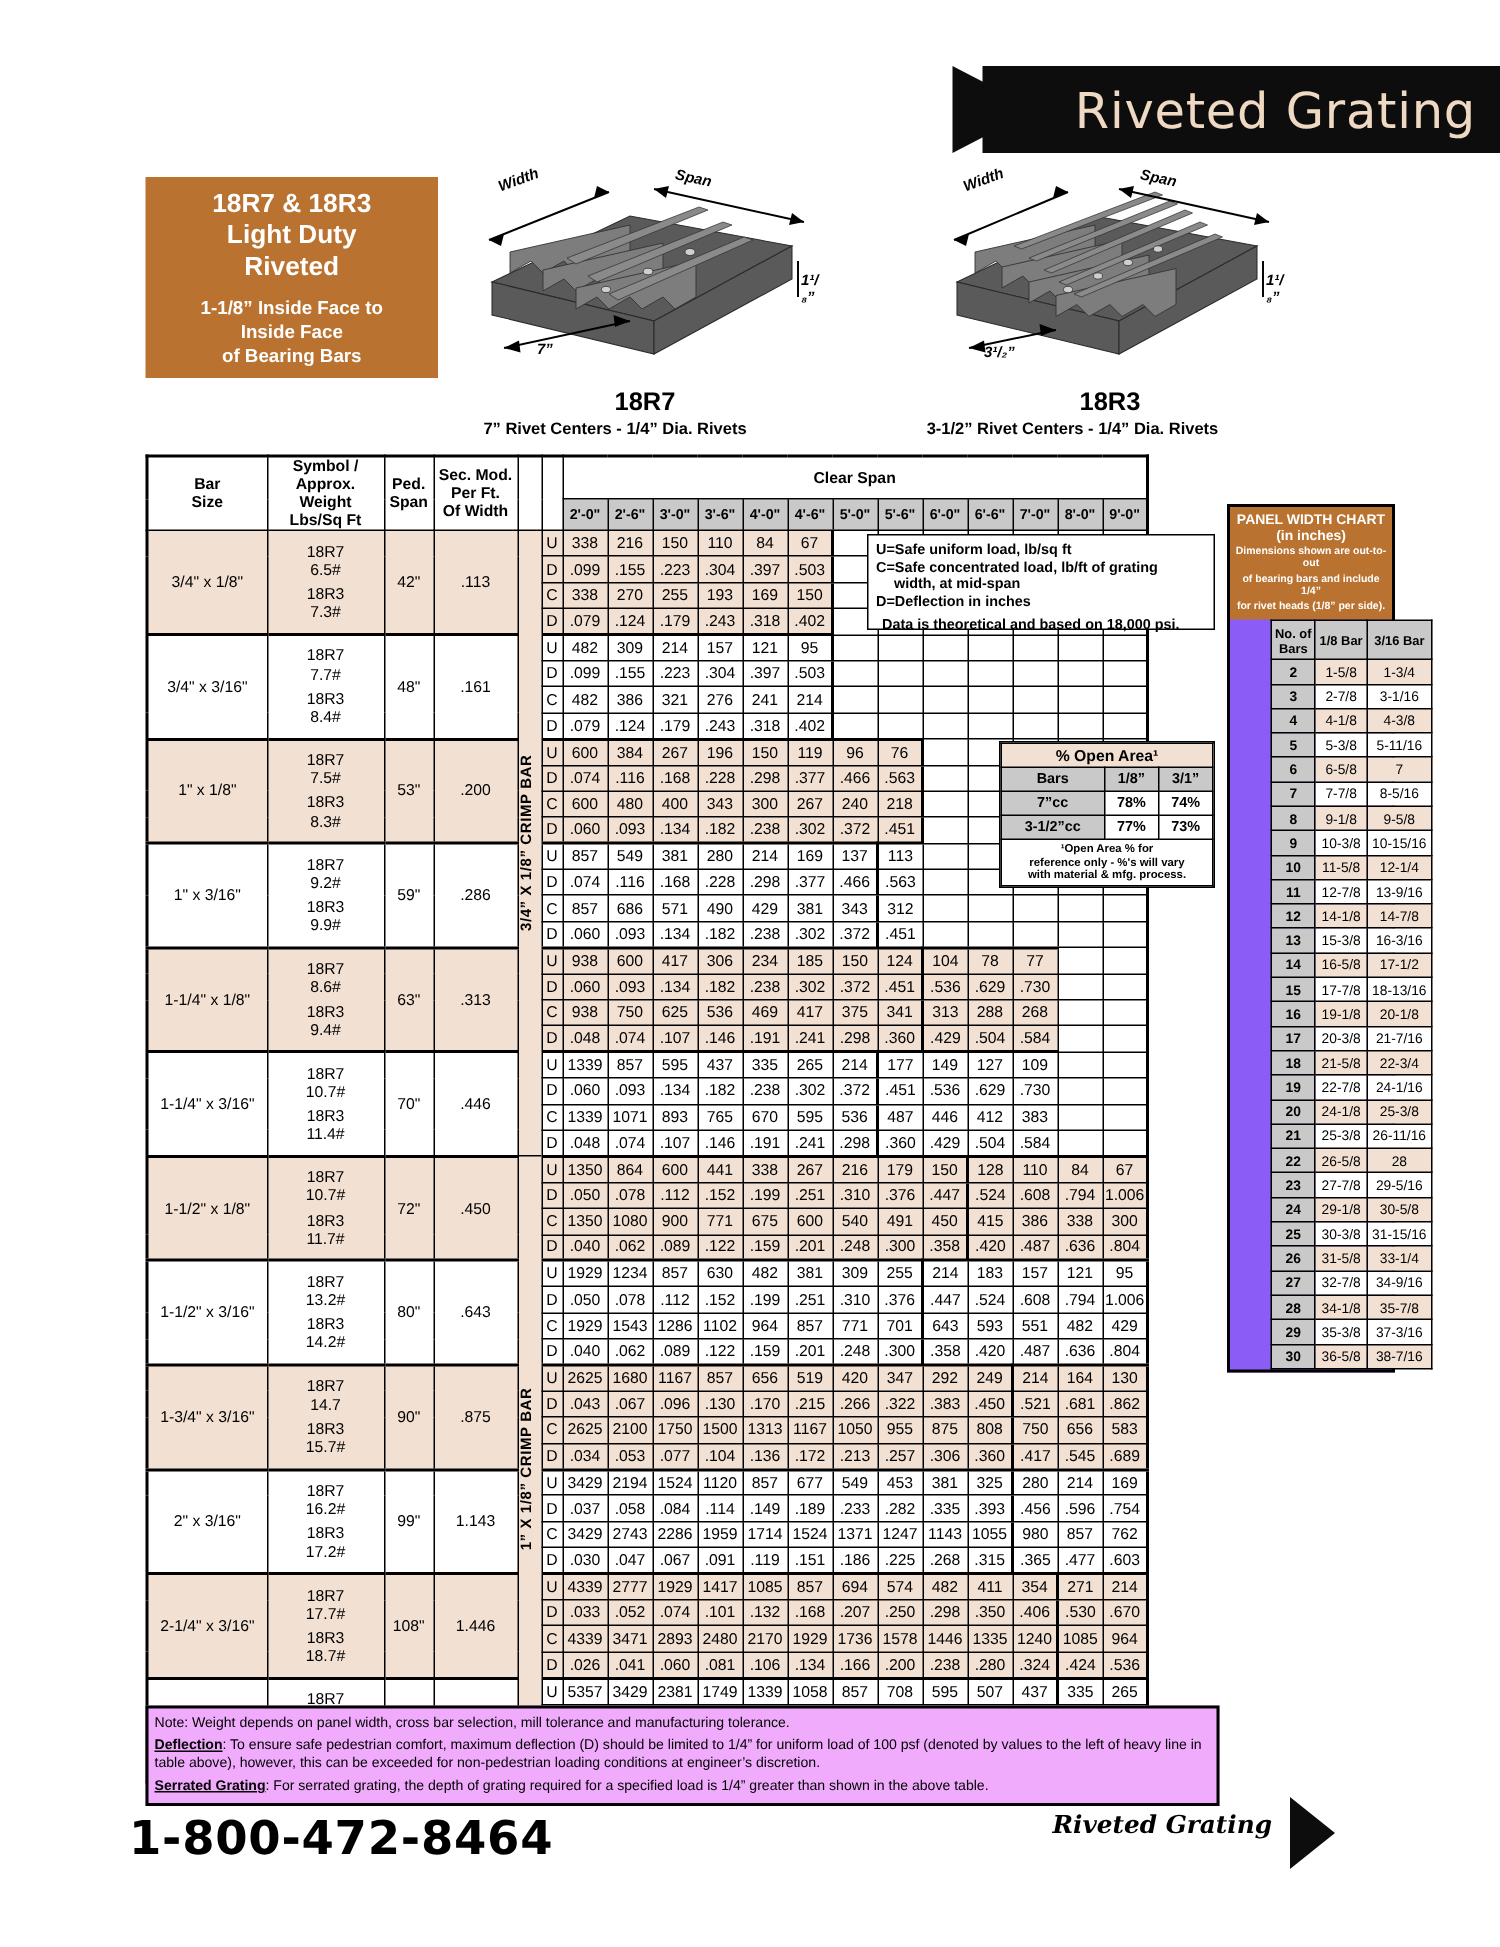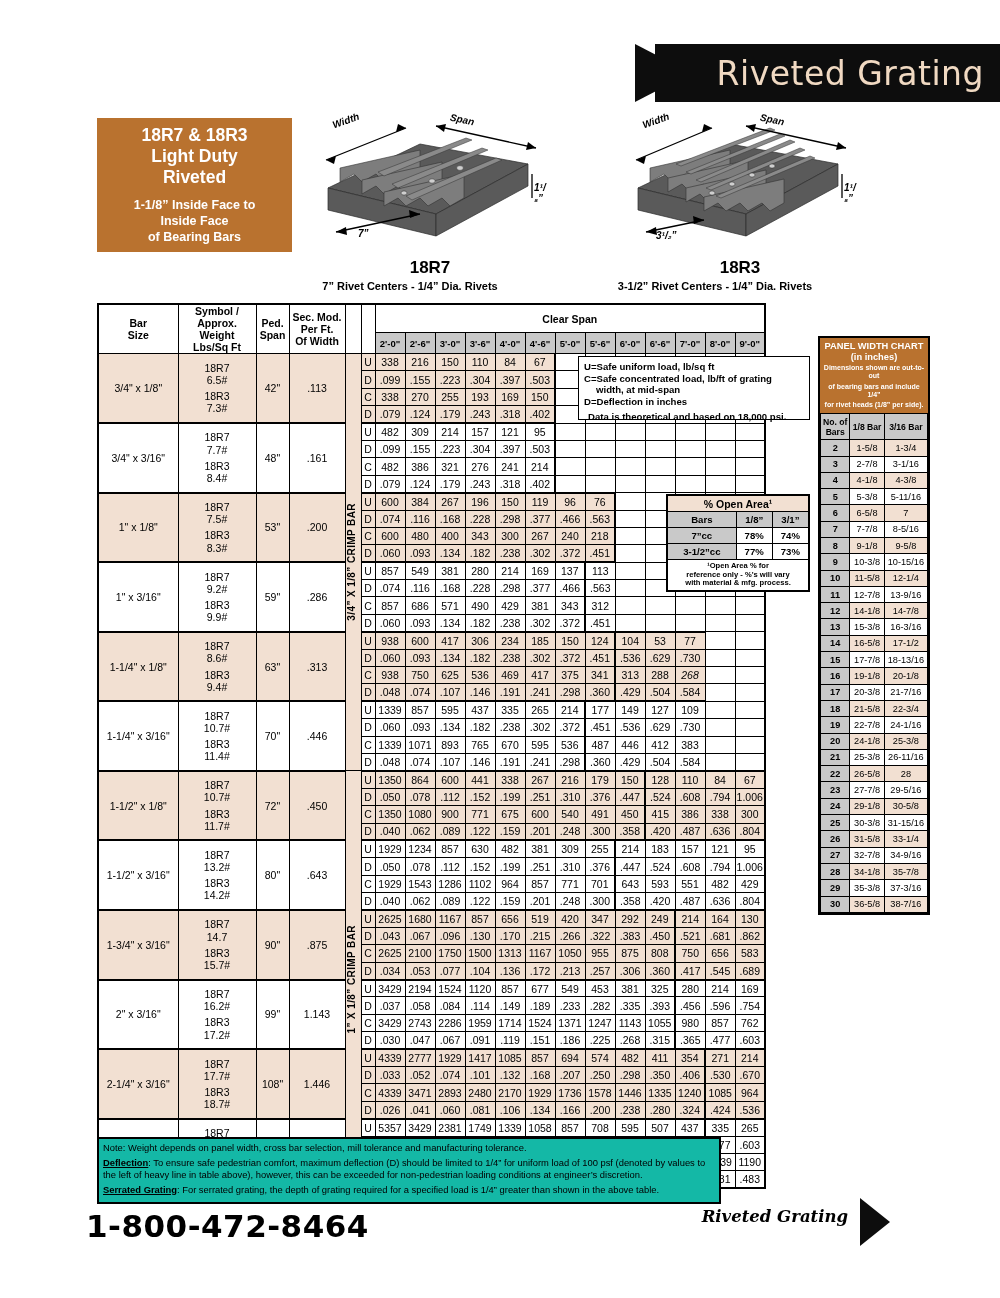--- a/index.html
+++ b/index.html
@@ -102,31 +102,31 @@
   
   .pw{
     position:absolute; left:818px; top:336px; width:112px;
     border:2px solid #000; background:#8b5cf6;
   }
   .pw-head{
     background:#b9722f; color:#fff; text-align:center; padding:3px 3px 4px 3px;
   }
   .pw-h1{ font-size:9.3px; font-weight:bold; line-height:10.6px; }
   .pw-h2{ font-size:7px; font-weight:bold; line-height:8.2px; margin-top:2px; }
-  .pw table{ width:100%; border-collapse:collapse; }
+  .pw table{ width:100%; border-collapse:collapse;margin-left:27px; }
   .pw td{ border:1px solid #000; font-size:9.2px; text-align:center; height:16.3px; }
   .pw .ph{ background:#c9c9c9; font-weight:bold; font-size:8.6px; height:26px; }
   .pw .no{ background:#c9c9c9; font-weight:bold; }
   .pw .r-tint{ background:#f2e0d2; }
   .pw .r-plain{ background:#fff; }
 
   
   .notes{
-    position:absolute; left:97px; top:1137px; width:624px;
-    border:2px solid #000; background:#14b8a6; padding:3px 4px 4px 4px;
+    position:absolute; left:97px; top:1137px; width:716px;
+    border:2px solid #000; background:#f0abfc; padding:3px 4px 4px 4px;
     font-size:9.4px; line-height:12.6px;
   }
   .notes p{ margin:0 0 2px 0; }
   .notes u{ font-weight:bold; }
 
   
   .phone{
     position:absolute; left:86px; top:1208px;
     font-size:31px; font-weight:bold; letter-spacing:.5px;
     font-family:"DejaVu Sans", sans-serif;
@@ -622,21 +622,21 @@
         <td class="tint ud grpT">U</td>
         <td class="tint grpT" style="width:30px;">938</td>
         <td class="tint grpT" style="width:30px;">600</td>
         <td class="tint grpT" style="width:30px;">417</td>
         <td class="tint grpT" style="width:30px;">306</td>
         <td class="tint grpT" style="width:30px;">234</td>
         <td class="tint grpT" style="width:30px;">185</td>
         <td class="tint grpT" style="width:30px;">150</td>
         <td class="tint thickR grpT thickT" style="width:30px;">124</td>
         <td class="tint grpT" style="width:30px;">104</td>
-        <td class="tint grpT" style="width:30px;">53</td>
+        <td class="tint grpT" style="width:30px;">78</td>
         <td class="tint grpT" style="width:30px;">77</td>
         <td class="plain" style="width:30px;"></td>
         <td class="plain" style="width:30px;"></td>
       </tr>
       <tr>
         <td class="tint ud">D</td>
         <td class="tint" style="width:30px;">.060</td>
         <td class="tint" style="width:30px;">.093</td>
         <td class="tint" style="width:30px;">.134</td>
         <td class="tint" style="width:30px;">.182</td>
@@ -655,21 +655,21 @@
         <td class="tint" style="width:30px;">938</td>
         <td class="tint" style="width:30px;">750</td>
         <td class="tint" style="width:30px;">625</td>
         <td class="tint" style="width:30px;">536</td>
         <td class="tint" style="width:30px;">469</td>
         <td class="tint" style="width:30px;">417</td>
         <td class="tint" style="width:30px;">375</td>
         <td class="tint thickR" style="width:30px;">341</td>
         <td class="tint" style="width:30px;">313</td>
         <td class="tint" style="width:30px;">288</td>
-        <td class="tint" style="width:30px;font-style:italic;">268</td>
+        <td class="tint" style="width:30px;">268</td>
         <td class="plain" style="width:30px;"></td>
         <td class="plain" style="width:30px;"></td>
       </tr>
       <tr>
         <td class="tint ud">D</td>
         <td class="tint" style="width:30px;">.048</td>
         <td class="tint" style="width:30px;">.074</td>
         <td class="tint" style="width:30px;">.107</td>
         <td class="tint" style="width:30px;">.146</td>
         <td class="tint" style="width:30px;">.191</td>

